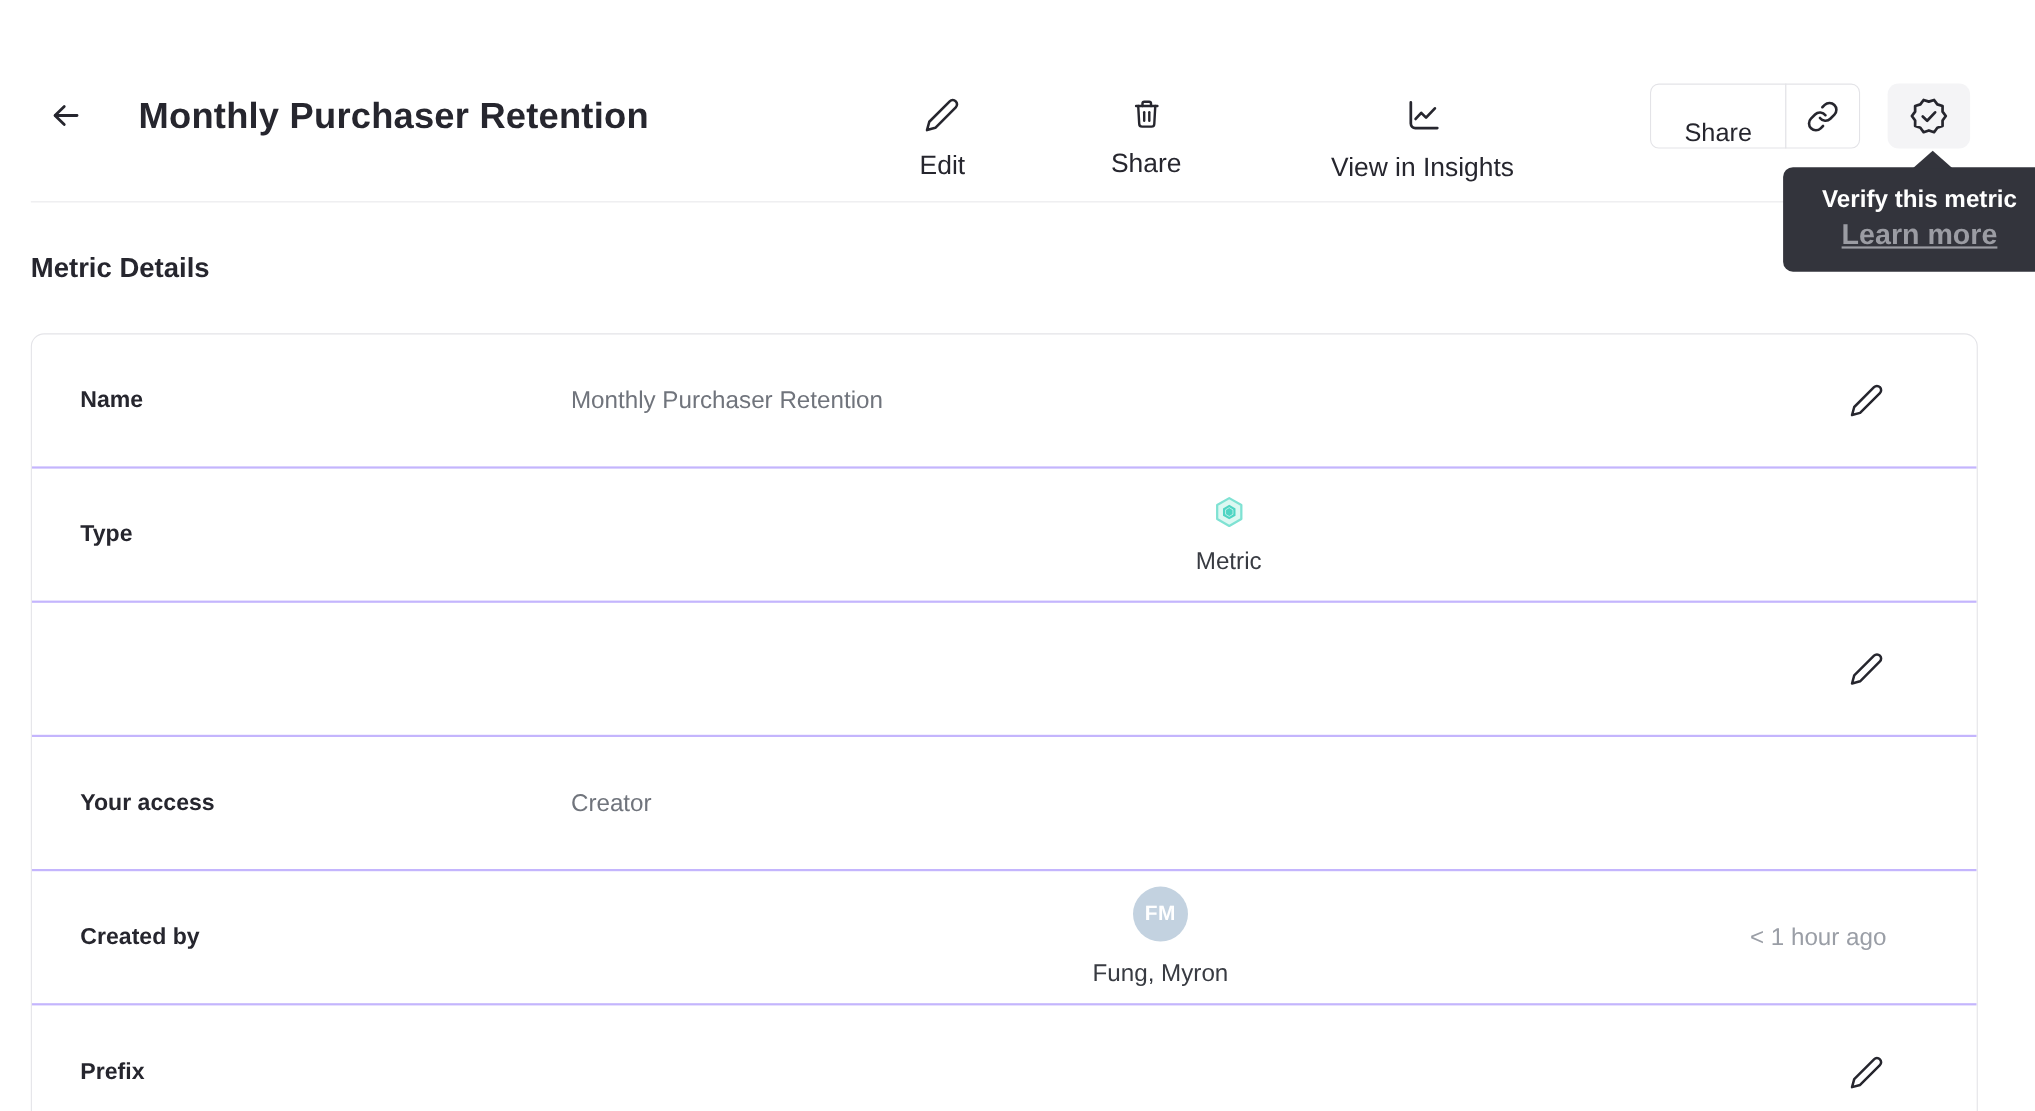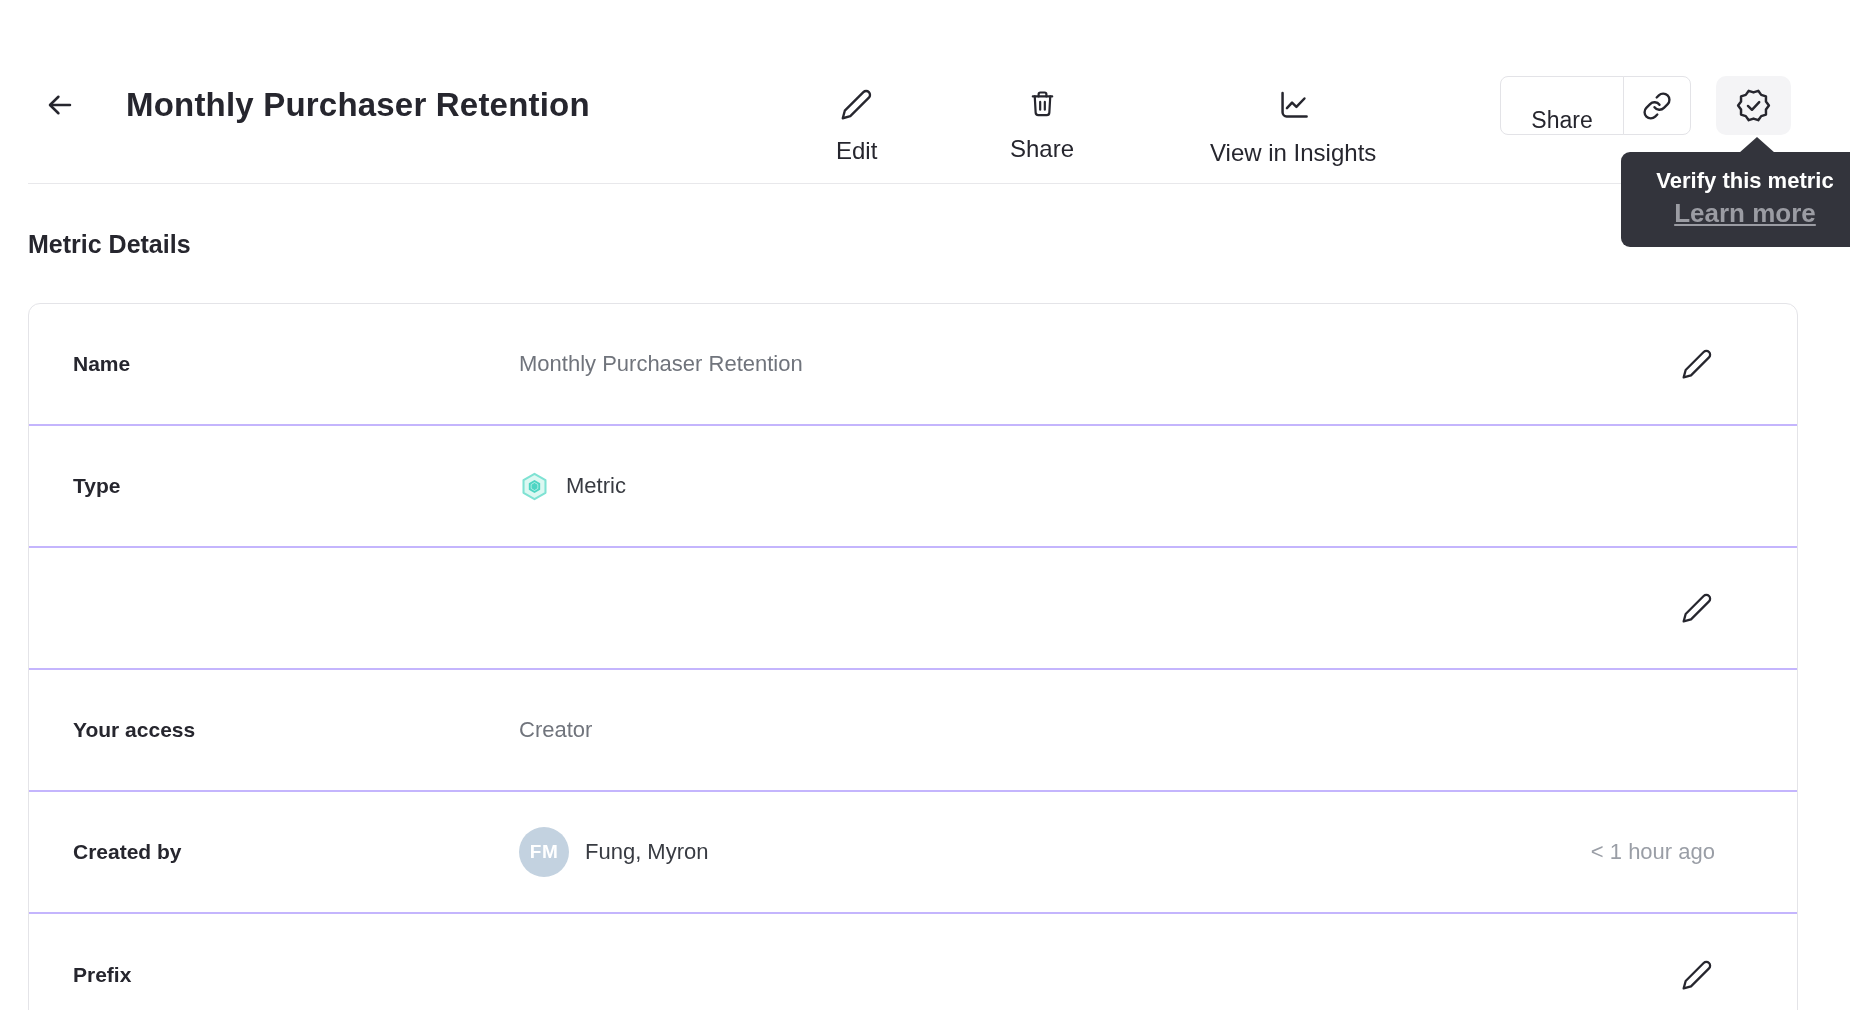--- a/index.html
+++ b/index.html
@@ -96,21 +96,21 @@
   }
   .row:last-child { border-bottom: none; }
   .row-label {
     width: 446px; flex: none;
     font-size: 21px; font-weight: 700; color: #26262e;
   }
   .row-value {
     flex: 1; display: flex; align-items: center; gap: 16px;
     font-size: 22px; color: #70747c; min-width: 0;
   }
-  .value-dark { color: #383b42; }
+  .value-dark { color: #383b42; flex-direction: column; }
   .row-side {
     flex: none; display: flex; align-items: center;
     font-size: 22px; color: #9a9ea6;
   }
   .icon-btn {
     background: none; border: none; cursor: pointer; color: #26262e;
     display: flex; align-items: center; justify-content: center;
     width: 36px; height: 36px;
   }
   .avatar {

